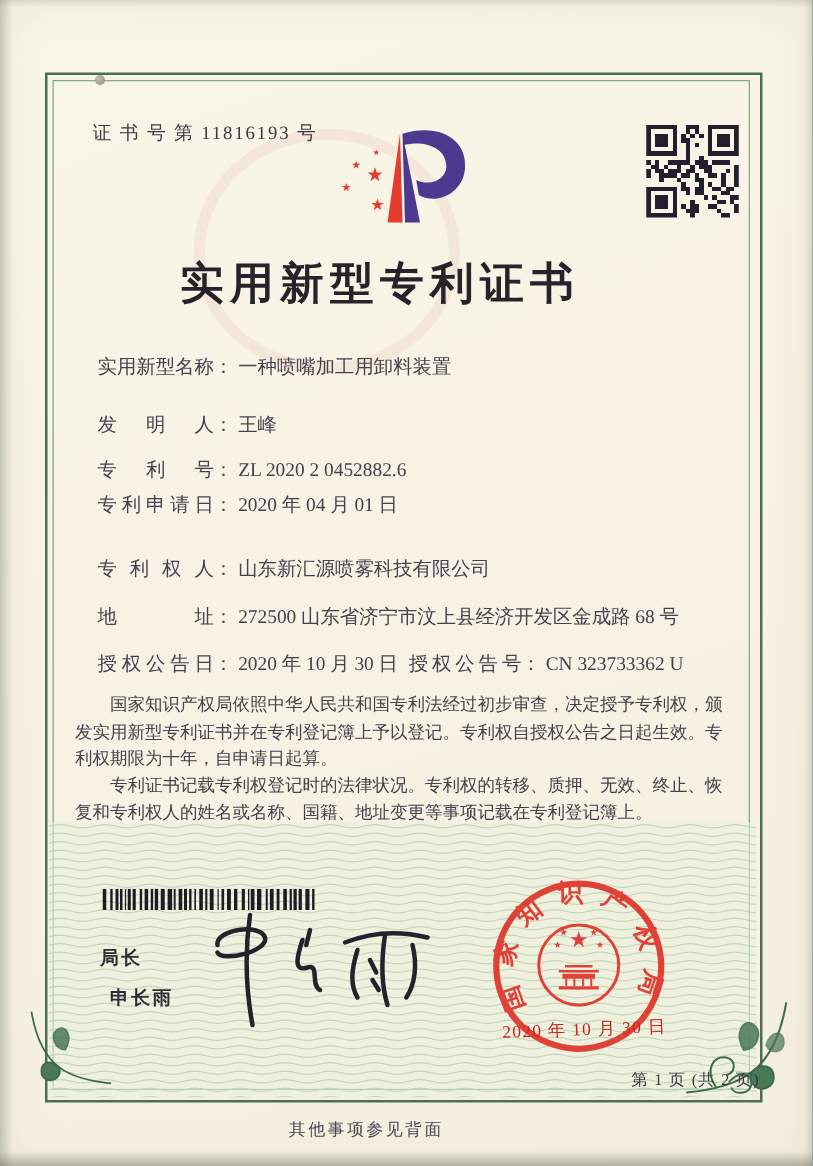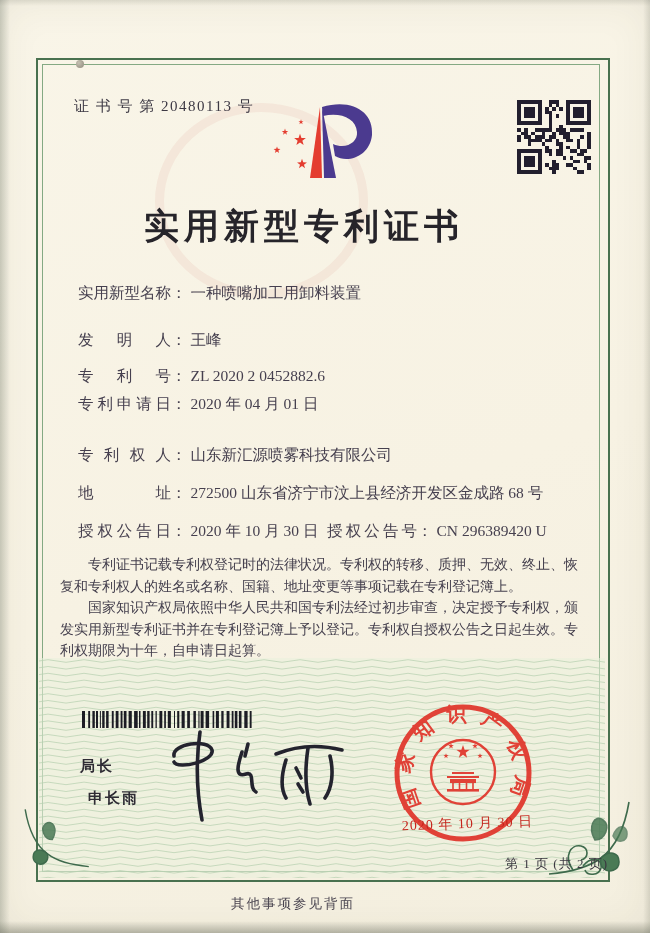--- a/index.html
+++ b/index.html
@@ -58,21 +58,21 @@
 </head>
 <body>
 
 <div class="scan">
 
   <div class="frame-outer"></div>
   <div class="frame-inner"></div>
   <div class="rivet"></div>
   <div class="watermark"></div>
 
-  <div class="cert-no">证 书 号 第 20480113 号</div>
+  <div class="cert-no">证 书 号 第 11816193 号</div>
 
   <svg class="logo" width="160" height="105" viewBox="0 0 160 105">
     <defs>
       <path id="star5" d="M0,-10 L2.35,-3.24 L9.51,-3.09 L3.8,1.24 L5.88,8.09 L0,4 L-5.88,8.09 L-3.8,1.24 L-9.51,-3.09 L-2.35,-3.24 Z"></path>
     </defs>
     <path d="M68,17 L58,88 L70,88 Z" fill="#e43d30"></path>
     <path d="M70,17 L72,88 L84,88 Z" fill="#4b3a8f"></path>
     <path d="M70,17 C100,8 122,22 120,45 C118,66 96,74 83,66 L81,54 C94,60 106,52 105,42 C104,28 88,22 71,26 Z" fill="#4b3a8f"></path>
     <g fill="#e43d30">
       <use href="#star5" transform="translate(48,50) scale(0.62)"></use>
@@ -222,27 +222,27 @@
   </div>
   <div class="row" style="top:445px">
     <span class="lbl">专利权人</span><span class="colon">：</span><span class="val">山东新汇源喷雾科技有限公司</span>
   </div>
   <div class="row" style="top:483px">
     <span class="lbl">地址</span><span class="colon">：</span><span class="val">272500 山东省济宁市汶上县经济开发区金成路 68 号</span>
   </div>
   <div class="row" style="top:521px">
     <span class="lbl">授权公告日</span><span class="colon">：</span><span class="val">2020 年 10 月 30 日</span>
     <span class="pair2">
-      <span class="lbl">授权公告号</span><span class="colon">：</span><span class="val">CN 296389420 U</span>
+      <span class="lbl">授权公告号</span><span class="colon">：</span><span class="val">CN 323733362 U</span>
     </span>
   </div>
 
   <div class="paras">
+    <p>国家知识产权局依照中华人民共和国专利法经过初步审查，决定授予专利权，颁发实用新型专利证书并在专利登记簿上予以登记。专利权自授权公告之日起生效。专利权期限为十年，自申请日起算。</p>
     <p>专利证书记载专利权登记时的法律状况。专利权的转移、质押、无效、终止、恢复和专利权人的姓名或名称、国籍、地址变更等事项记载在专利登记簿上。</p>
-    <p>国家知识产权局依照中华人民共和国专利法经过初步审查，决定授予专利权，颁发实用新型专利证书并在专利登记簿上予以登记。专利权自授权公告之日起生效。专利权期限为十年，自申请日起算。</p>
   </div>
 
   <svg class="band" width="566" height="220" viewBox="0 0 566 220">
     <rect x="0" y="0" width="566" height="220" fill="#e9f0dd" opacity="0.55"></rect>
     <g id="wave-g" stroke="#b7d0b0" fill="none" stroke-width="0.9" opacity="0.8">
         <path d="M0,3.0 q9,-2.6 18,0 q9,2.6 18,0 q9,-2.6 18,0 q9,2.6 18,0 q9,-2.6 18,0 q9,2.6 18,0 q9,-2.6 18,0 q9,2.6 18,0 q9,-2.6 18,0 q9,2.6 18,0 q9,-2.6 18,0 q9,2.6 18,0 q9,-2.6 18,0 q9,2.6 18,0 q9,-2.6 18,0 q9,2.6 18,0 q9,-2.6 18,0 q9,2.6 18,0 q9,-2.6 18,0 q9,2.6 18,0 q9,-2.6 18,0 q9,2.6 18,0 q9,-2.6 18,0 q9,2.6 18,0 q9,-2.6 18,0 q9,2.6 18,0 q9,-2.6 18,0 q9,2.6 18,0 q9,-2.6 18,0 q9,2.6 18,0 q9,-2.6 18,0 q9,2.6 18,0"></path>
         <path d="M0,9.8 q9,-2.6 18,0 q9,2.6 18,0 q9,-2.6 18,0 q9,2.6 18,0 q9,-2.6 18,0 q9,2.6 18,0 q9,-2.6 18,0 q9,2.6 18,0 q9,-2.6 18,0 q9,2.6 18,0 q9,-2.6 18,0 q9,2.6 18,0 q9,-2.6 18,0 q9,2.6 18,0 q9,-2.6 18,0 q9,2.6 18,0 q9,-2.6 18,0 q9,2.6 18,0 q9,-2.6 18,0 q9,2.6 18,0 q9,-2.6 18,0 q9,2.6 18,0 q9,-2.6 18,0 q9,2.6 18,0 q9,-2.6 18,0 q9,2.6 18,0 q9,-2.6 18,0 q9,2.6 18,0 q9,-2.6 18,0 q9,2.6 18,0 q9,-2.6 18,0 q9,2.6 18,0"></path>
         <path d="M0,16.6 q9,-2.6 18,0 q9,2.6 18,0 q9,-2.6 18,0 q9,2.6 18,0 q9,-2.6 18,0 q9,2.6 18,0 q9,-2.6 18,0 q9,2.6 18,0 q9,-2.6 18,0 q9,2.6 18,0 q9,-2.6 18,0 q9,2.6 18,0 q9,-2.6 18,0 q9,2.6 18,0 q9,-2.6 18,0 q9,2.6 18,0 q9,-2.6 18,0 q9,2.6 18,0 q9,-2.6 18,0 q9,2.6 18,0 q9,-2.6 18,0 q9,2.6 18,0 q9,-2.6 18,0 q9,2.6 18,0 q9,-2.6 18,0 q9,2.6 18,0 q9,-2.6 18,0 q9,2.6 18,0 q9,-2.6 18,0 q9,2.6 18,0 q9,-2.6 18,0 q9,2.6 18,0"></path>
         <path d="M0,23.4 q9,-2.6 18,0 q9,2.6 18,0 q9,-2.6 18,0 q9,2.6 18,0 q9,-2.6 18,0 q9,2.6 18,0 q9,-2.6 18,0 q9,2.6 18,0 q9,-2.6 18,0 q9,2.6 18,0 q9,-2.6 18,0 q9,2.6 18,0 q9,-2.6 18,0 q9,2.6 18,0 q9,-2.6 18,0 q9,2.6 18,0 q9,-2.6 18,0 q9,2.6 18,0 q9,-2.6 18,0 q9,2.6 18,0 q9,-2.6 18,0 q9,2.6 18,0 q9,-2.6 18,0 q9,2.6 18,0 q9,-2.6 18,0 q9,2.6 18,0 q9,-2.6 18,0 q9,2.6 18,0 q9,-2.6 18,0 q9,2.6 18,0 q9,-2.6 18,0 q9,2.6 18,0"></path>
         <path d="M0,30.2 q9,-2.6 18,0 q9,2.6 18,0 q9,-2.6 18,0 q9,2.6 18,0 q9,-2.6 18,0 q9,2.6 18,0 q9,-2.6 18,0 q9,2.6 18,0 q9,-2.6 18,0 q9,2.6 18,0 q9,-2.6 18,0 q9,2.6 18,0 q9,-2.6 18,0 q9,2.6 18,0 q9,-2.6 18,0 q9,2.6 18,0 q9,-2.6 18,0 q9,2.6 18,0 q9,-2.6 18,0 q9,2.6 18,0 q9,-2.6 18,0 q9,2.6 18,0 q9,-2.6 18,0 q9,2.6 18,0 q9,-2.6 18,0 q9,2.6 18,0 q9,-2.6 18,0 q9,2.6 18,0 q9,-2.6 18,0 q9,2.6 18,0 q9,-2.6 18,0 q9,2.6 18,0"></path>

